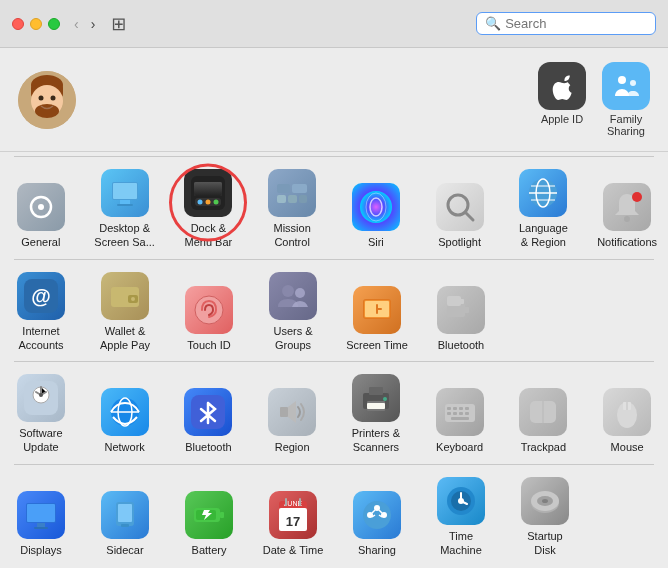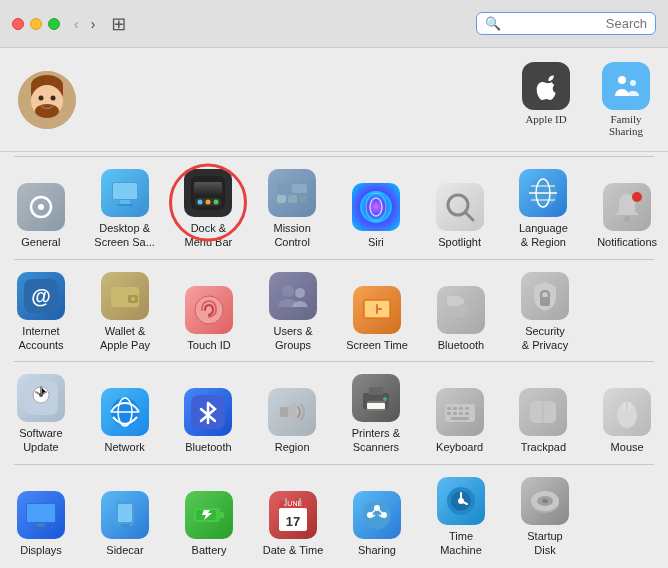--- a/index.html
+++ b/index.html
@@ -74,21 +74,20 @@
       font-size: 13px;
       margin-right: 4px;
     }
     .search-input {
       border: none;
       outline: none;
       background: transparent;
       font-size: 13px;
       color: #333;
       width: 100%;
-      text-align: right;
     }
 
     
     .profile-row {
       display: flex;
       align-items: center;
       padding: 14px 18px;
       background: #ececec;
       border-bottom: 1px solid #d0d0d0;
     }
@@ -112,22 +111,21 @@
       font-size: 16px;
       font-weight: 600;
       color: #1a1a1a;
     }
     .user-sub {
       font-size: 12px;
       color: #666;
     }
     .profile-icons {
       display: flex;
-      gap: 32px;
-      font-family: Liberation Serif, serif;
+      gap: 16px;
     }
     .profile-icon-item {
       display: flex;
       flex-direction: column;
       align-items: center;
       cursor: pointer;
     }
     .profile-icon-box {
       width: 48px;
       height: 48px;
@@ -473,30 +471,20 @@
         <div class="grid-item-icon icon-extensions">
           <svg width="34" height="34" viewBox="0 0 34 34">
             <rect x="3" y="10" width="18" height="14" rx="2" fill="#bbb"></rect>
             <rect x="18" y="14" width="7" height="6" rx="1" fill="#bbb"></rect>
             <rect x="3" y="3" width="14" height="10" rx="2" fill="#ccc"></rect>
             <rect x="14" y="6" width="6" height="5" rx="1" fill="#ccc"></rect>
           </svg>
         </div>
         <div class="grid-item-label">Bluetooth</div>
       </div>
-      <div class="grid-item">
-        <div class="grid-item-icon icon-security">
-          <svg width="34" height="34" viewBox="0 0 34 34">
-            <path d="M17 3 L6 8 L6 19 Q6 28 17 32 Q28 28 28 19 L28 8 Z" fill="#ccc"></path>
-            <rect x="12" y="18" width="10" height="9" rx="2" fill="#999"></rect>
-            <circle cx="17" cy="16" r="4" fill="none" stroke="#999" stroke-width="2.5"></circle>
-          </svg>
-        </div>
-        <div class="grid-item-label">Security<br>&amp; Privacy</div>
-      </div>
     </div>
     <div class="sep-line"></div>
     <div class="grid-row">
       <div class="grid-item">
         <div class="grid-item-icon icon-software">
           <svg width="34" height="34" viewBox="0 0 34 34">
             <rect width="34" height="34" rx="8" fill="#c0d0e0"></rect>
             <circle cx="17" cy="14" r="8" fill="white" stroke="#aaa" stroke-width="1"></circle>
             <path d="M17 6 L17 14 L22 11" stroke="#888" stroke-width="2" stroke-linecap="round"></path>
             <path d="M17 14 L12 11" stroke="#888" stroke-width="2" stroke-linecap="round"></path>

